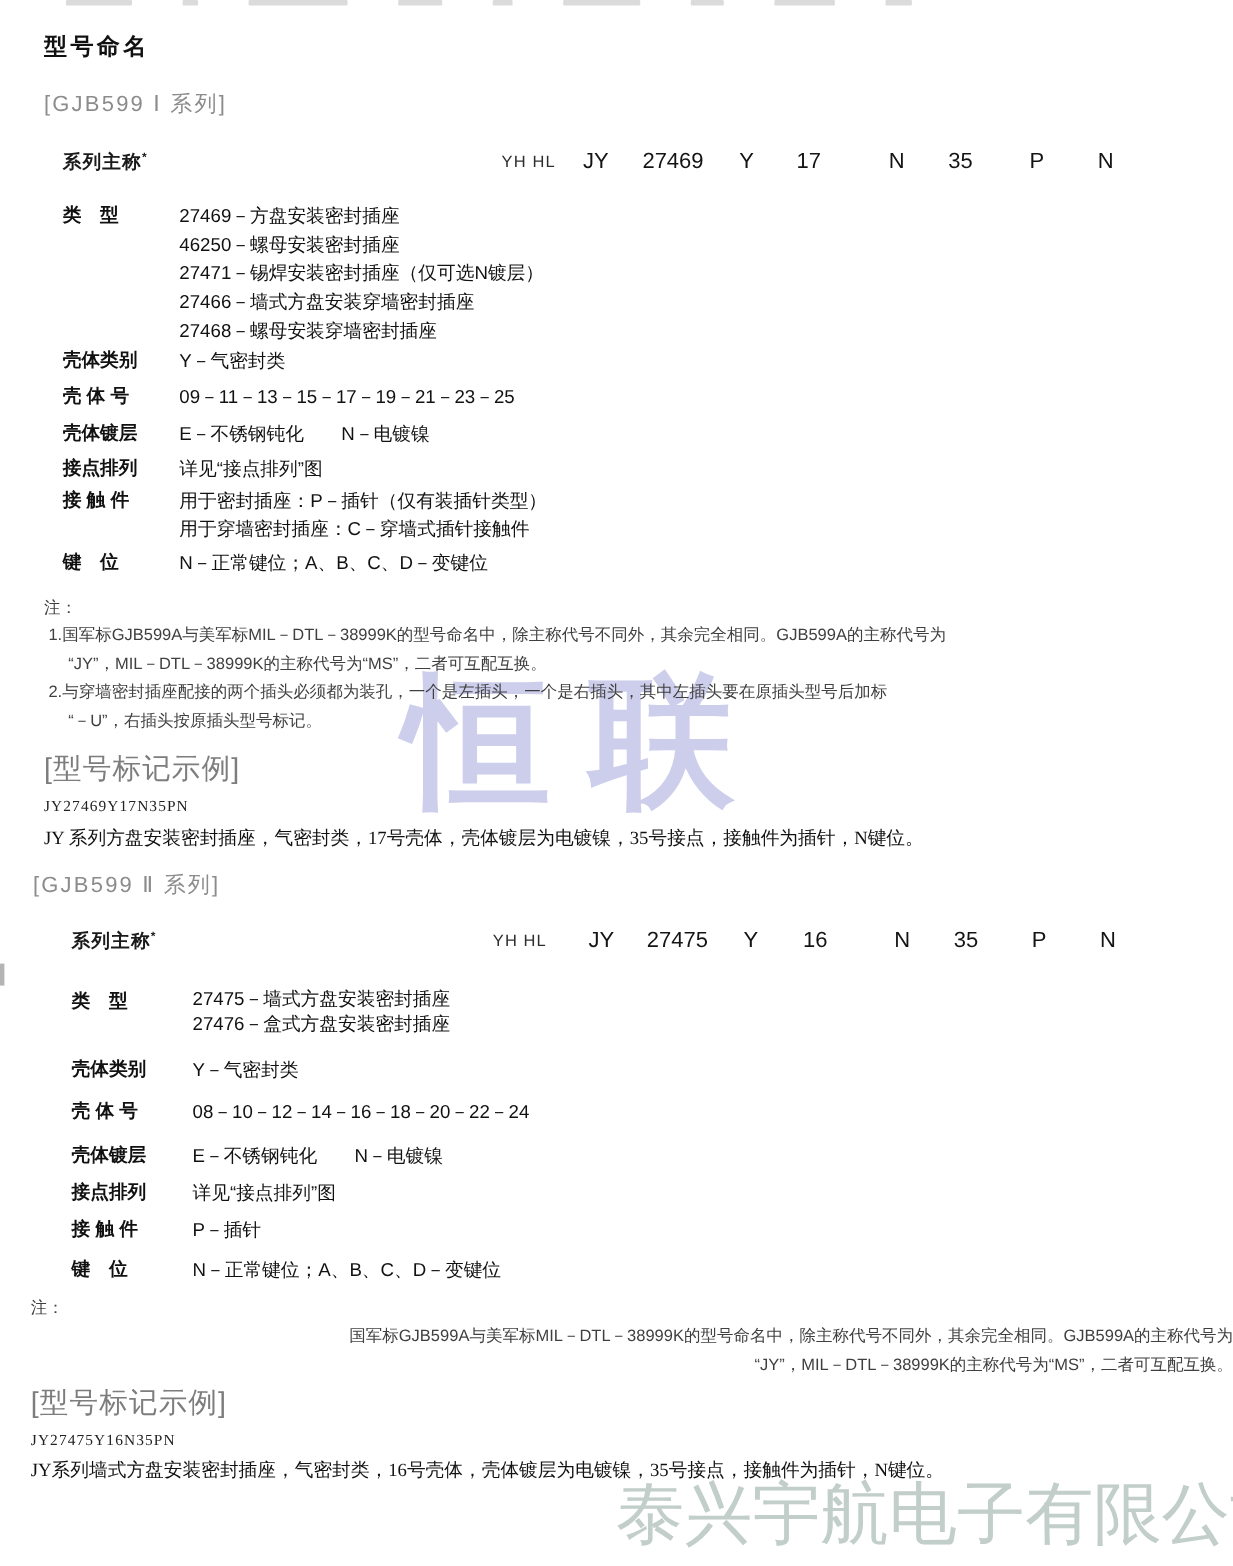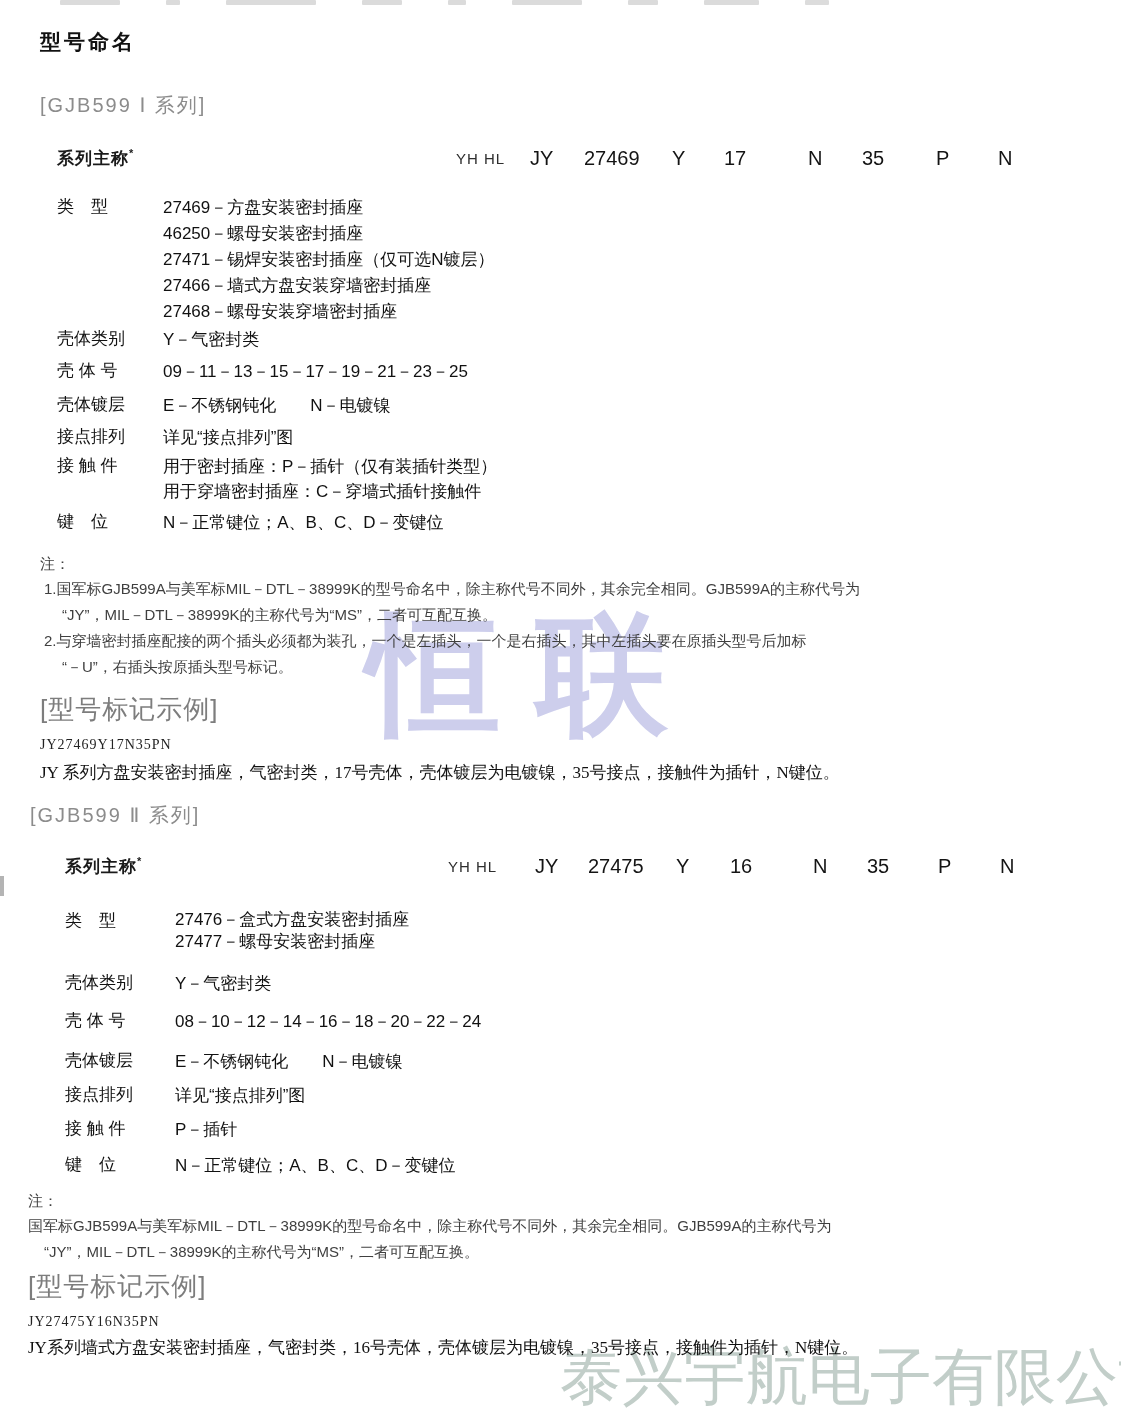--- a/index.html
+++ b/index.html
@@ -18,48 +18,48 @@
   .content { position:relative; z-index:2; }
 
   
   .top-artifact { height:8px; margin:0 0 0 60px; display:flex; gap:46px; opacity:.35; }
   .top-artifact i { display:block; height:5px; background:#9a9a9a; border-radius:1px; }
   .edge-artifact { position:absolute; left:0; top:876px; width:4px; height:20px;
                    background:#777; opacity:.55; z-index:2; }
 
   .title { margin:20px 0 0 40px; font-size:21px; font-weight:bold;
            letter-spacing:3px; color:#111; }
-  .series-heading { margin:36px 0 0 40px; font-size:20px; color:#8c8c8c;
+  .series-heading { margin:25px 0 0 40px; font-size:20px; color:#8c8c8c;
                     letter-spacing:2px; }
   .series-heading.s2 { margin-left:30px; margin-top:18px; }
 
   .main-row { position:relative; height:26px; margin-top:28px; }
   .main-label { position:absolute; left:57px; top:0; font-size:17px; font-weight:bold;
                 letter-spacing:1px; }
   .main-label sup { font-size:11px; font-weight:bold; }
   .code-part { position:absolute; top:0; font-size:20px; color:#141414;
                font-family:"Liberation Sans",sans-serif; }
   .code-prefix { font-size:15px; color:#2e2e2e; letter-spacing:1px; top:3px; }
   .main-row.s2 .main-label { left:65px; }
 
   .frow { display:flex; align-items:flex-start; }
-  .flabel { flex:0 0 106px; margin-left:57px; font-size:17px; font-weight:normal;
+  .flabel { flex:0 0 106px; margin-left:57px; font-size:17px; font-weight:bold;
             white-space:pre; color:#111; }
   .frow.s2 .flabel { flex-basis:110px; margin-left:65px; }
   .fvals { font-family:Liberation Sans, sans-serif; font-size:17px;
            color:#111; }
   .fval { line-height:26px; }
   .fvals.tight .fval { line-height:22px; }
 
   .notes { font-size:15px; color:#3f3f3f; }
   .notes .nlabel { margin-left:40px; line-height:24px; }
   .notes .nline { margin-left:44px; line-height:26px; }
   .notes .nline.indent { margin-left:62px; }
   .notes.s2 .nlabel { margin-left:28px; }
-  .notes.s2 .nline { margin-left:28px; }
+  .notes.s2 .nline { margin-left:28px;text-align:right; }
   .notes.s2 .nline.indent { margin-left:44px; }
 
   .ex-heading { margin:12px 0 0 40px; font-size:26px; color:#7d7d7d; letter-spacing:1px; }
   .ex-code { margin:10px 0 0 40px; font-family:"Liberation Serif","DejaVu Serif",serif;
              font-size:14px; color:#222; letter-spacing:1px; }
   .ex-desc { margin:8px 0 0 40px; font-family:"Liberation Serif","DejaVu Serif",serif;
              font-size:17px; color:#111; }
   .ex-heading.s2, .ex-code.s2, .ex-desc.s2 { margin-left:28px; }
 
   .mt2 { margin-top:2px; } .mt3 { margin-top:3px; } .mt4 { margin-top:4px; }
@@ -185,22 +185,22 @@
       <span class="code-part" style="left:730px">16</span>
       <span class="code-part" style="left:813px">N</span>
       <span class="code-part" style="left:867px">35</span>
       <span class="code-part" style="left:938px">P</span>
       <span class="code-part" style="left:1000px">N</span>
     </div>
 
     <div class="frow s2 mt28">
       <div class="flabel">类　型</div>
       <div class="fvals tight">
+        <div class="fval">27475－墙式方盘安装密封插座</div>
         <div class="fval">27476－盒式方盘安装密封插座</div>
-        <div class="fval">27477－螺母安装密封插座</div>
       </div>
     </div>
 
     <div class="frow s2 mt18">
       <div class="flabel">壳体类别</div>
       <div class="fvals">
           <div class="fval">Y－气密封类</div>
         </div>
     </div>
 

